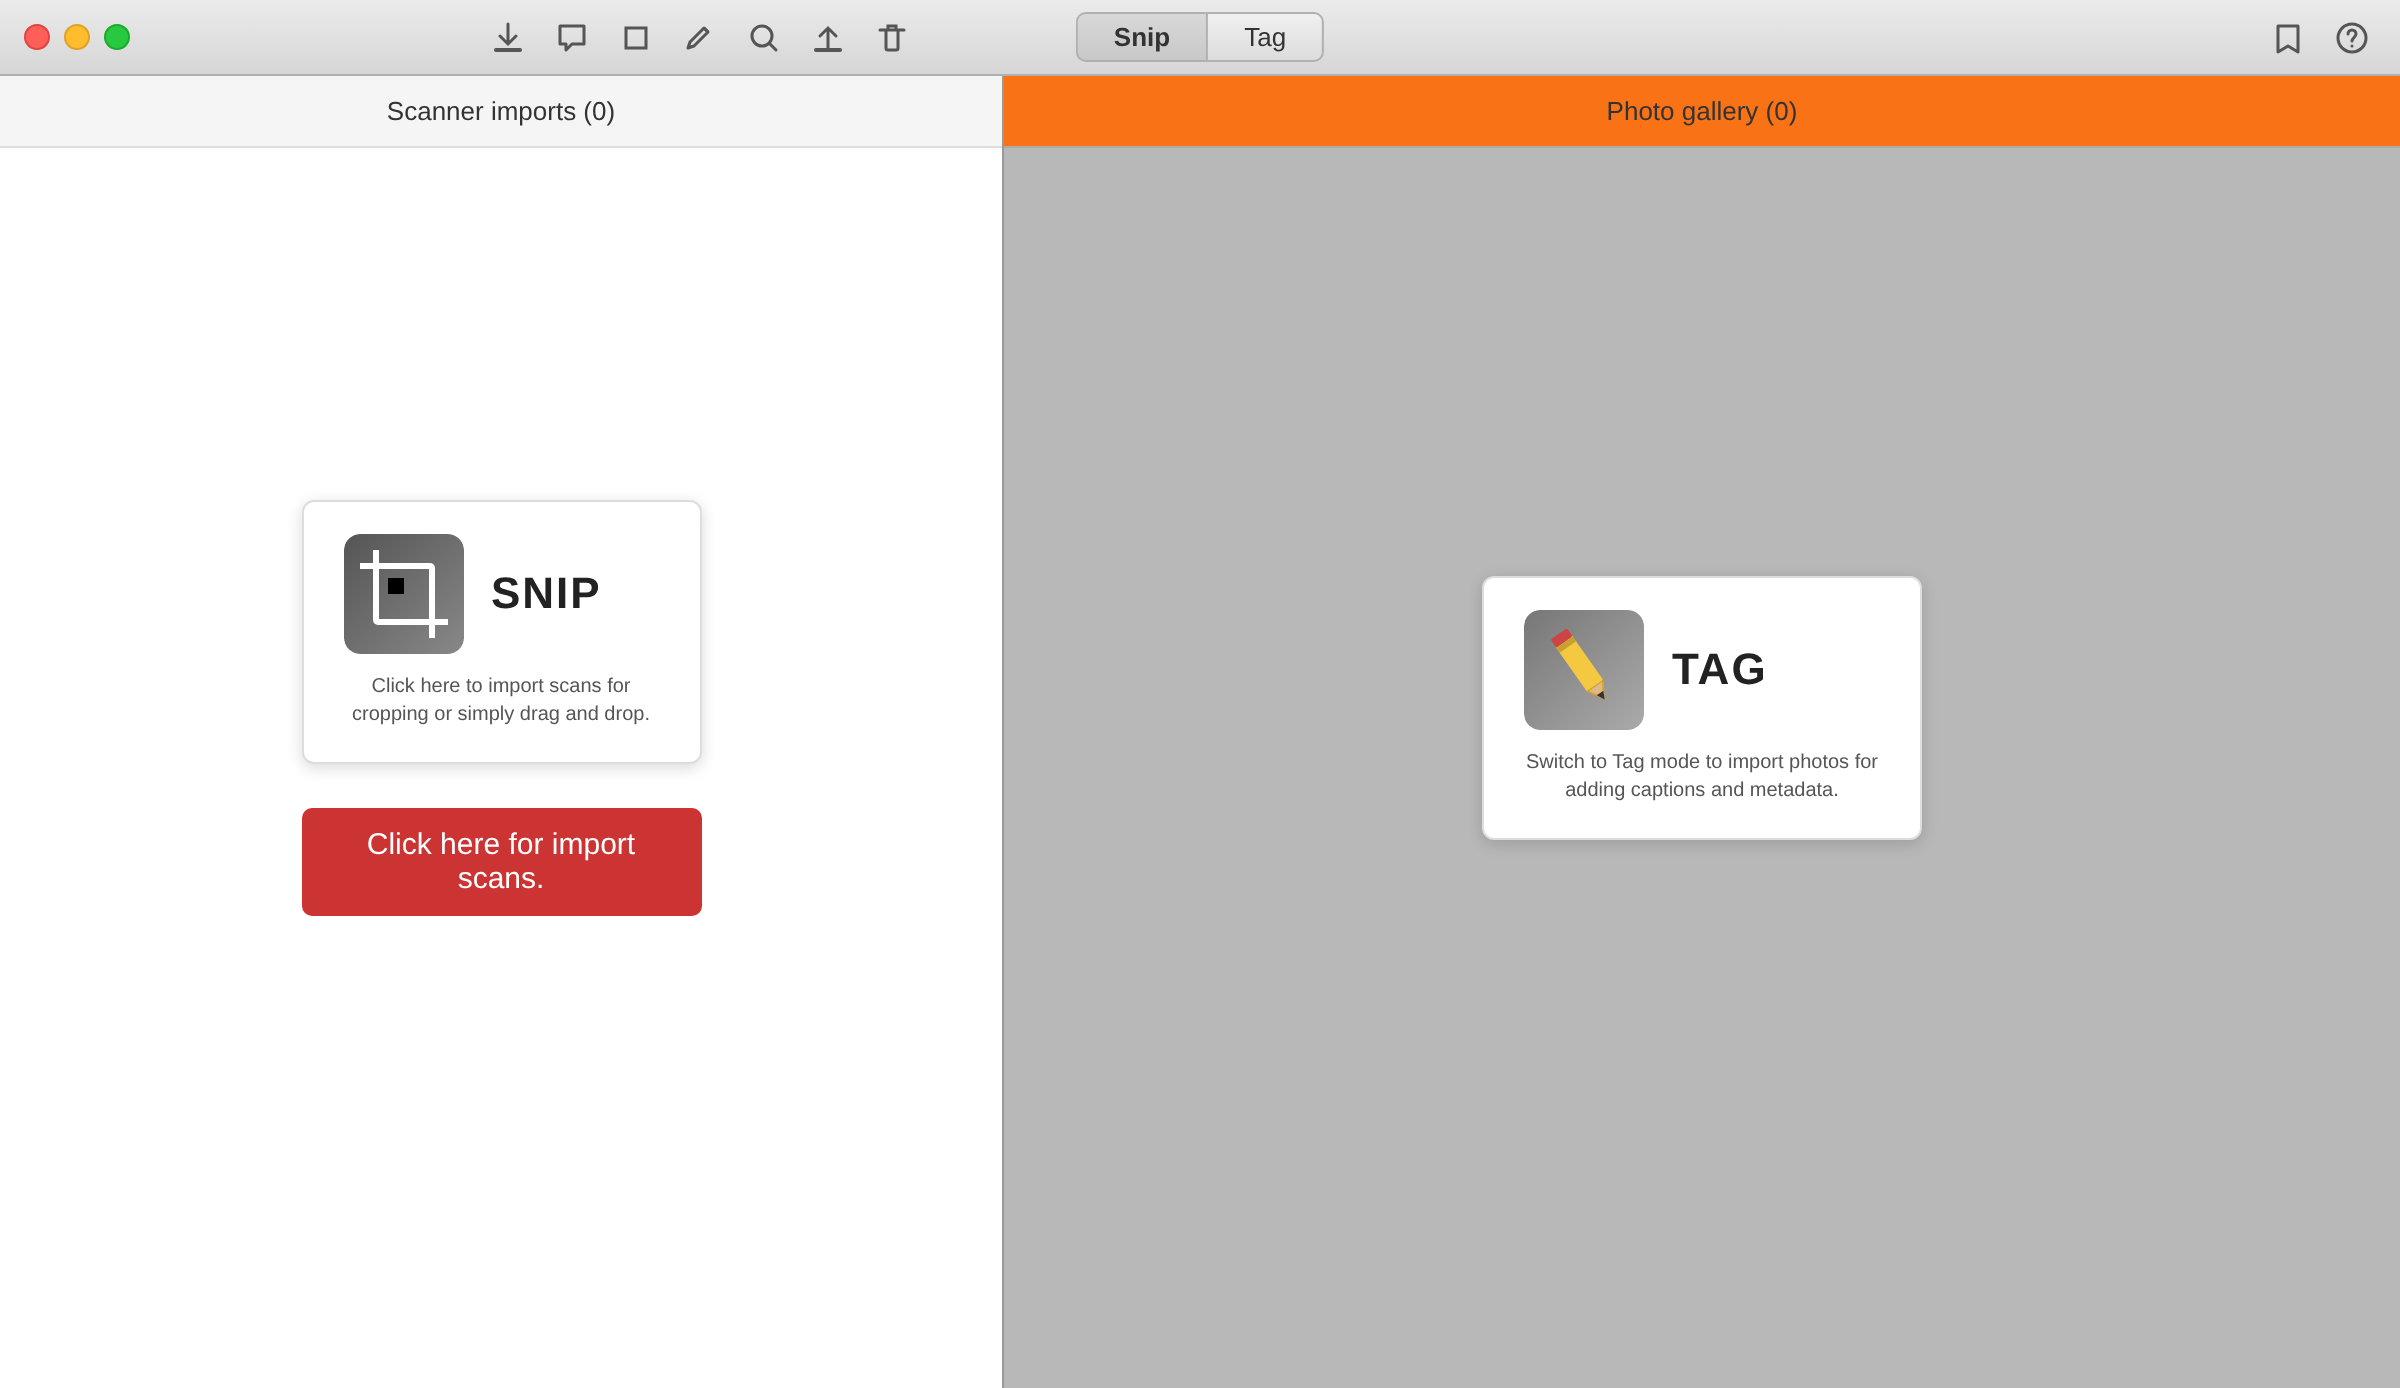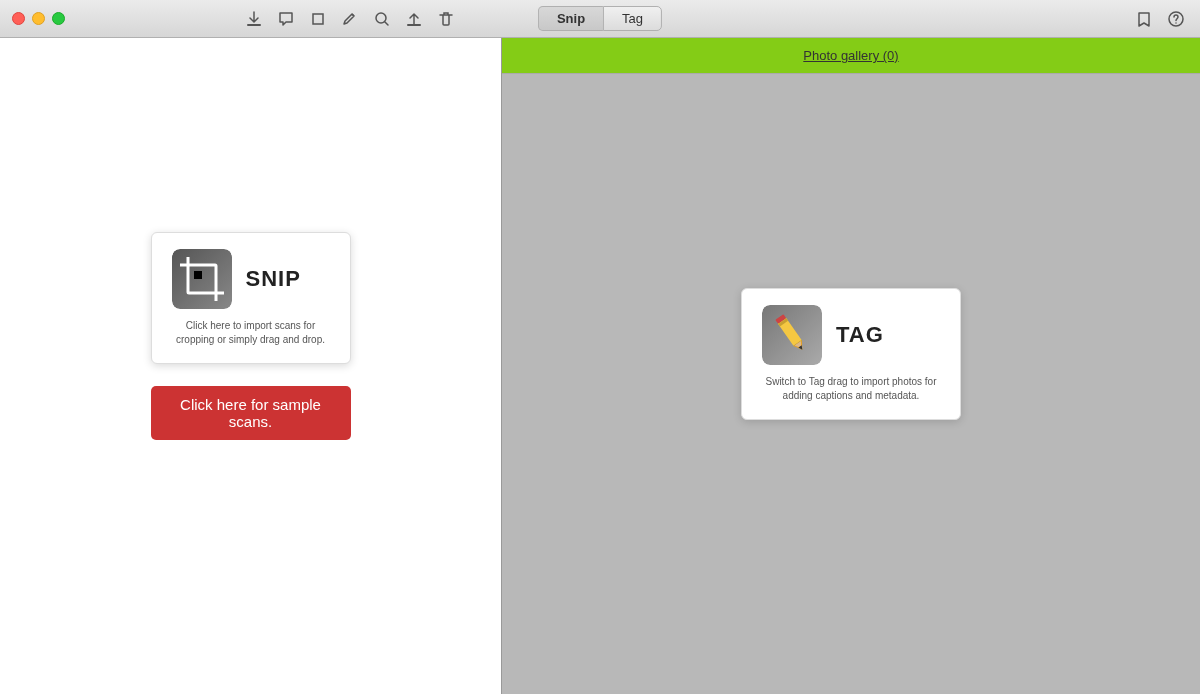--- a/index.html
+++ b/index.html
@@ -158,23 +158,22 @@
     .panel-right {
       flex: 1;
       height: 100%;
       background: #b8b8b8;
       display: flex;
       flex-direction: column;
       align-items: center;
     }
 
     .panel-right .panel-header {
-      background: #84cc16;
+      background: #f97316;
       border-bottom: 1px solid #aaa;
-      text-decoration: underline;
     }
 
     .panel-right .panel-body {
       flex: 1;
       width: 100%;
       display: flex;
       flex-direction: column;
       align-items: center;
       justify-content: center;
       padding-bottom: 60px;
@@ -312,20 +311,21 @@
         <path d="M7 7a2 2 0 114 0c0 1.5-2 2-2 3.5" stroke="#555" stroke-width="1.5" stroke-linecap="round"></path>
         <circle cx="9" cy="13" r="0.75" fill="#555"></circle>
       </svg>
     </button>
   </div>
 </div>
 
 <div class="main-content">
 
   <div class="panel-left">
+    <div class="panel-header">Scanner imports (0)</div>
     <div class="panel-body">
 
       <div class="info-card">
         <div class="info-card-top">
           <div class="info-card-icon">
             
             <svg width="60" height="60" viewBox="0 0 60 60" xmlns="http://www.w3.org/2000/svg">
               <defs>
                 <linearGradient id="snipBg" x1="0" y1="0" x2="1" y2="1">
                   <stop offset="0%" stop-color="#555"></stop>
@@ -341,21 +341,21 @@
               <line x1="52" y1="44" x2="44" y2="44" stroke="white" stroke-width="3"></line>
 
               <rect x="22" y="22" width="8" height="8" fill="black"></rect>
             </svg>
           </div>
           <div class="info-card-title">SNIP</div>
         </div>
         <div class="info-card-desc">Click here to import scans for cropping or simply drag and drop.</div>
       </div>
 
-      <button class="sample-scans-btn">Click here for sample scans.</button>
+      <button class="sample-scans-btn">Click here for import scans.</button>
 
     </div>
   </div>
 
   <div class="panel-right">
     <div class="panel-header">Photo gallery (0)</div>
     <div class="panel-body">
 
       <div class="info-card right-card">
         <div class="info-card-top">
@@ -383,19 +383,19 @@
                 <line x1="-5" y1="10" x2="5" y2="10" stroke="#c8a030" stroke-width="1"></line>
 
                 <polygon points="-4,10 4,10 0,16" fill="#deb887"></polygon>
 
                 <polygon points="-2,14 2,14 0,18" fill="#333"></polygon>
               </g>
             </svg>
           </div>
           <div class="info-card-title">TAG</div>
         </div>
-        <div class="info-card-desc">Switch to Tag drag to import photos for adding captions and metadata.</div>
+        <div class="info-card-desc">Switch to Tag mode to import photos for adding captions and metadata.</div>
       </div>
 
     </div>
   </div>
 
 </div>
 
 </body></html>

